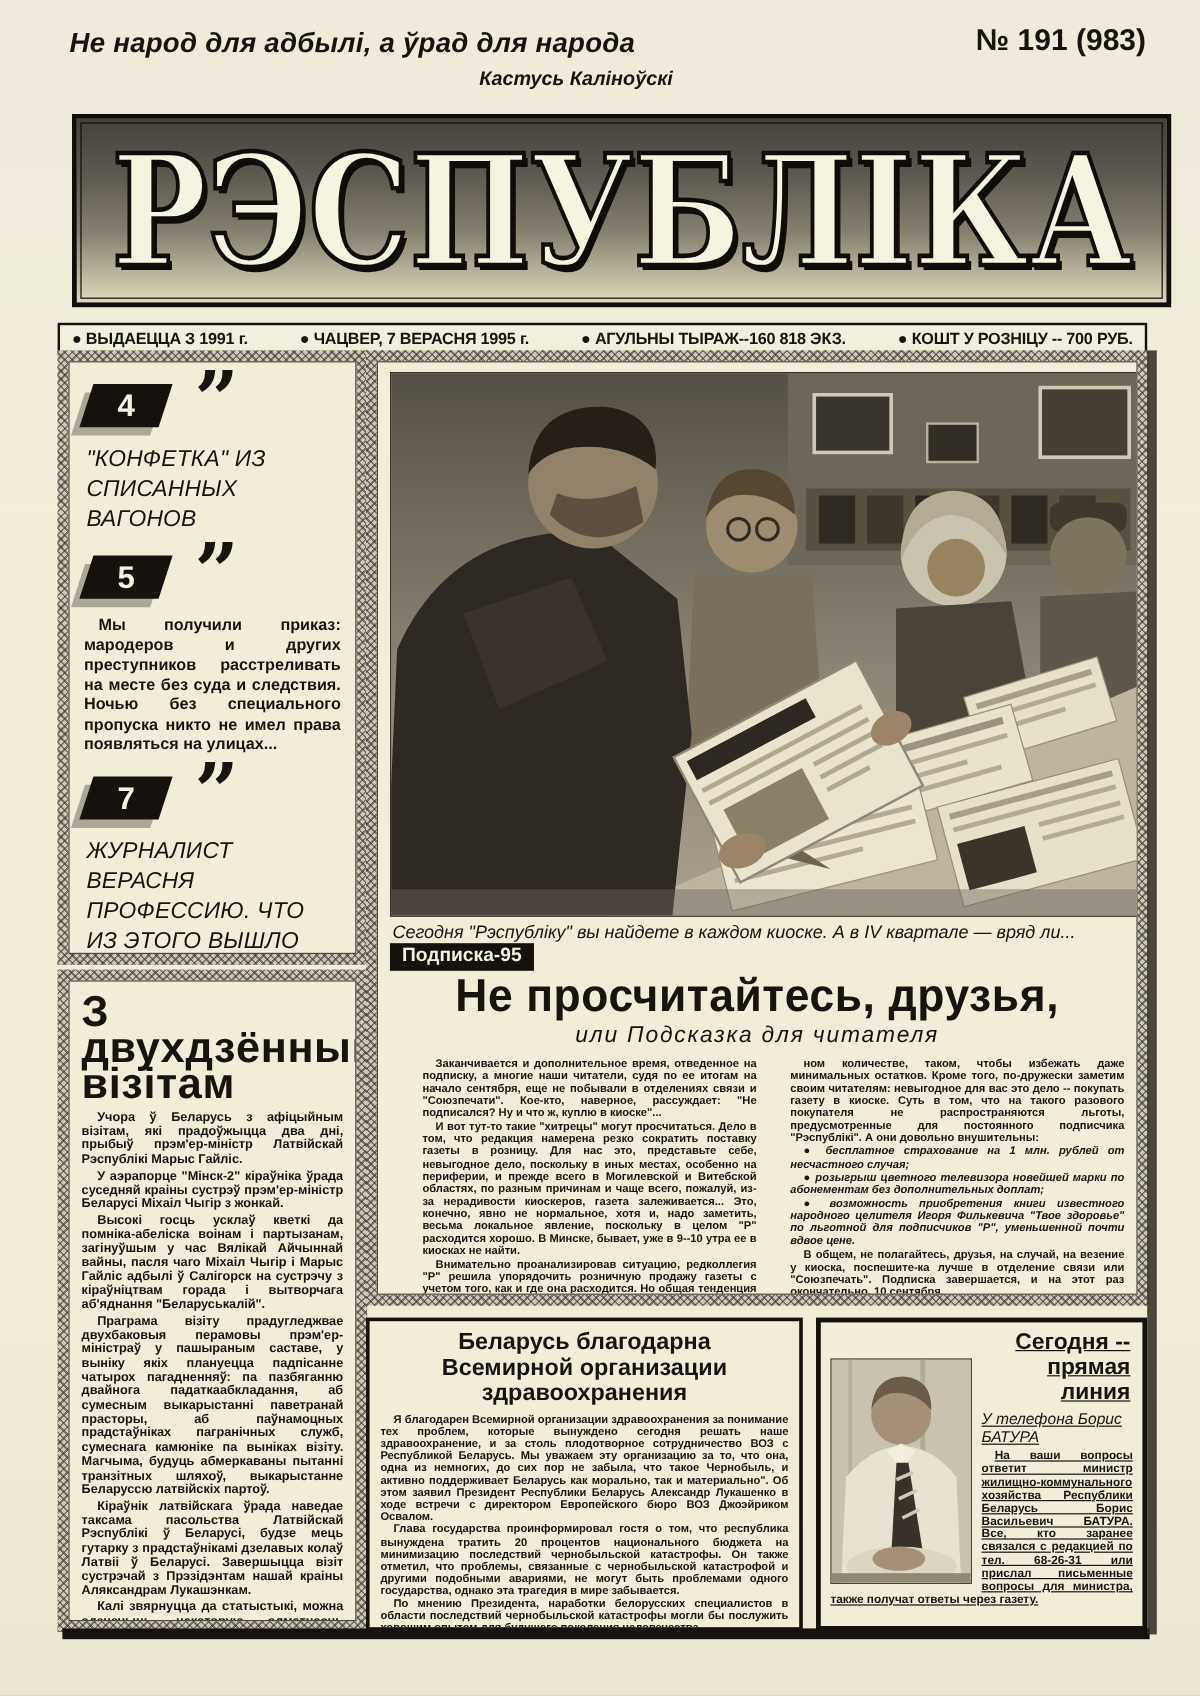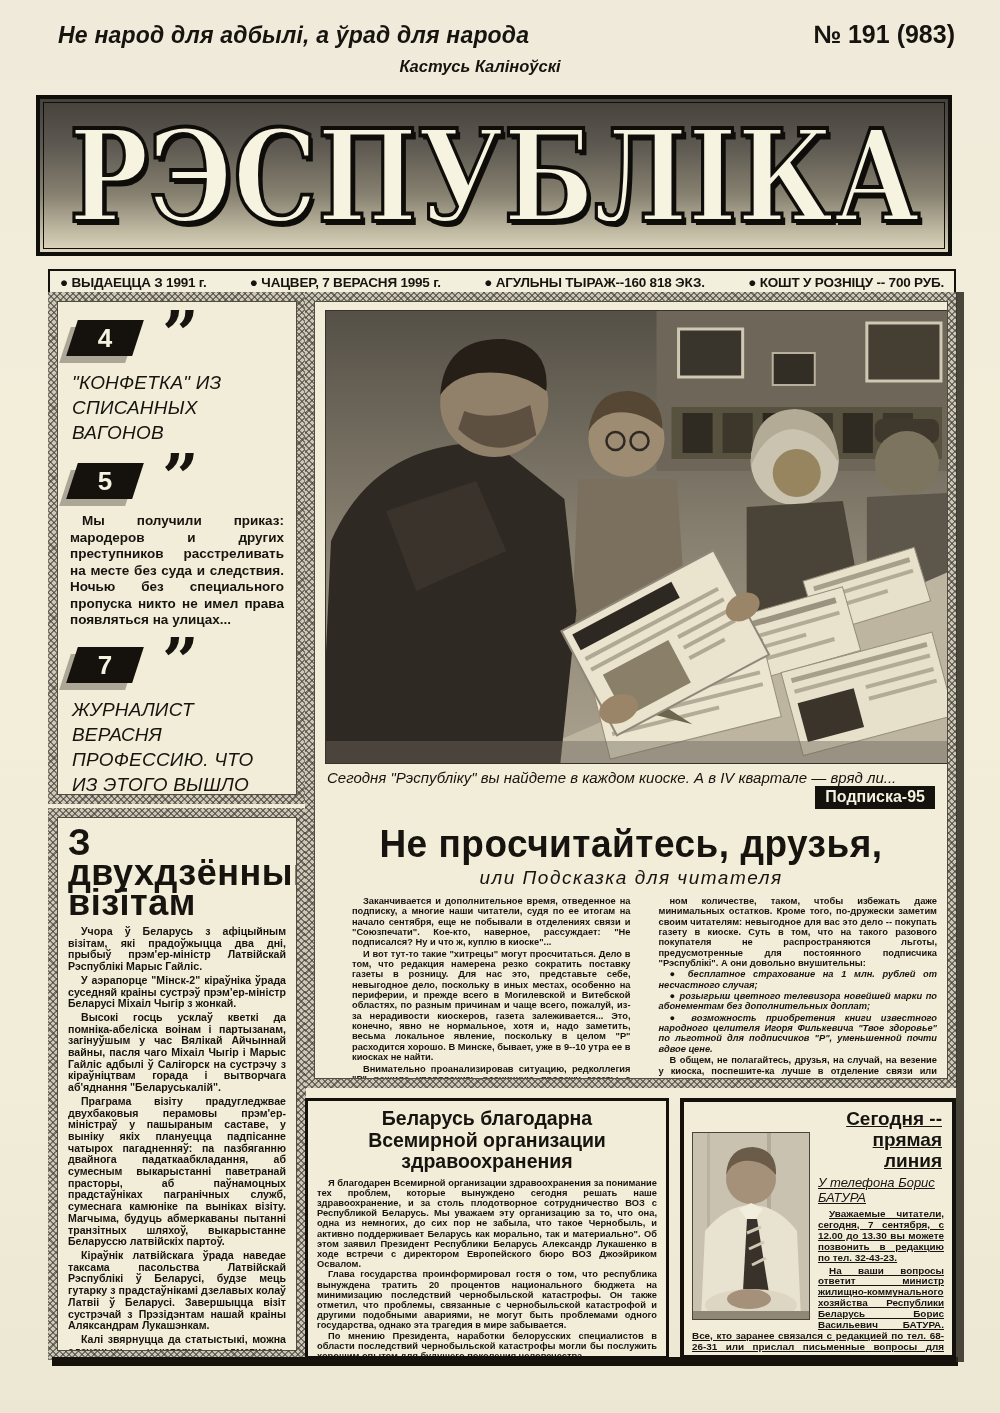--- a/index.html
+++ b/index.html
@@ -7,21 +7,21 @@
     position:relative;width:1000px;height:1413px;margin:0 auto;
     background:linear-gradient(180deg,#efeada 0%,#f2eeda 30%,#f1edd8 75%,#ece7d2 100%);
     font-family:"Liberation Sans",sans-serif;color:#17140f;overflow:hidden;
   }
   
   .motto{position:absolute;left:58px;top:22px;font-size:23px;font-weight:bold;font-style:italic;letter-spacing:.2px;}
   .motto-author{position:absolute;left:300px;top:57px;width:360px;text-align:center;font-size:16.5px;font-weight:bold;font-style:italic;}
   .issue{position:absolute;right:45px;top:20px;font-size:25px;font-weight:bold;}
   
   .masthead{
-    position:absolute;left:36px;top:95px;width:908px;height:153px;
+    position:absolute;left:60px;top:95px;width:908px;height:153px;
     border:4px solid #100e0b;outline:1px solid #100e0b;outline-offset:-8px;
     background:linear-gradient(180deg,#45413b 0%,#5d5850 30%,#85806f 62%,#c4bda6 88%,#ded7bd 100%);
     display:flex;align-items:center;justify-content:center;overflow:hidden;
   }
   .masthead-text{
     font-family:"DejaVu Serif",serif;font-weight:bold;font-size:100px;line-height:100px;
     color:#f7f3e1;-webkit-text-stroke:3px #0f0d0a;white-space:nowrap;
     transform:scale(1.06,1.28);letter-spacing:0px;text-shadow:3px 3px 0 #0f0d0a;
   }
   
@@ -54,21 +54,21 @@
   .quote-caps{font-style:italic;font-size:19px;line-height:25px;margin:0 0 14px 2px;letter-spacing:.2px;}
   .quote-bold{font-weight:bold;font-size:13.5px;line-height:16.5px;text-align:justify;margin:2px 0 14px;text-indent:12px;}
   
   .visit-inner{padding:8px 10px;}
   .visit-headline{font-size:36px;line-height:30px;font-weight:bold;letter-spacing:.5px;margin:2px 0 8px;}
   .visit-body p{font-weight:bold;font-size:10.6px;line-height:11.7px;text-align:justify;margin:0 0 2px;text-indent:13px;}
   
   .main-inner{padding:8px 10px 0;}
   .kiosk-photo{display:block;width:629px;height:452px;border:1px solid #37332b;background:#8d8574;}
   .photo-caption{font-style:italic;font-size:15px;margin:5px 0 0 2px;}
-  .sub-badge-row{text-align:right;margin:0 2px 16px 0;height:24px;}
+  .sub-badge-row{text-align:left;margin:0 2px 1px 0;height:24px;}
   .sub-badge{display:inline-block;background:#15120e;color:#f5f1df;font-weight:bold;font-size:16px;padding:2px 10px 3px;}
   .main-headline{text-align:center;font-weight:bold;font-size:37px;line-height:38px;margin:0;transform:scaleY(1.04);letter-spacing:.5px;}
   .main-subheadline{text-align:center;font-style:italic;font-size:19px;letter-spacing:1.5px;margin:3px 0 7px;}
   .cols{display:flex;gap:28px;margin-left:27px;}
   .col{flex:1;}
   .col p{font-weight:bold;font-size:9.3px;line-height:10.35px;text-align:justify;margin:0 0 1px;text-indent:11px;}
   .col p.bullet{font-style:italic;}
   .signature{text-align:center;font-weight:bold;font-style:italic;font-size:12px;margin-top:3px;padding-right:4px;font-family:Liberation Serif, serif;}
   
   .who-box{position:absolute;left:305px;top:1098px;width:364px;height:261px;box-sizing:border-box;
@@ -295,21 +295,20 @@
       <line x1="54" y1="100" x2="68" y2="94" stroke="#cfc8b4" stroke-width="3"></line>
       <line x1="56" y1="116" x2="71" y2="109" stroke="#cfc8b4" stroke-width="3"></line>
       <line x1="59" y1="132" x2="73" y2="125" stroke="#cfc8b4" stroke-width="3"></line>
       <ellipse cx="58" cy="172" rx="46" ry="16" fill="#ddd6c2"></ellipse>
       <ellipse cx="56" cy="166" rx="22" ry="10" fill="#a5917a"></ellipse>
       <rect x="0" y="178" width="116" height="8" fill="#8f8875"></rect>
     </svg>
     <div class="hotline-headline">Сегодня -- прямая линия</div>
     <div class="hotline-sub">У телефона Борис БАТУРА</div>
     <div class="hotline-body">
-      <p>Уважаемые читатели, сегодня, 7 сентября, с 12.00 до 13.30 вы можете позвонить в редакцию по тел. 32-43-23.</p>
       <p>На ваши вопросы ответит министр жилищно-коммунального хозяйства Республики Беларусь Борис Васильевич БАТУРА. Все, кто заранее связался с редакцией по тел. 68-26-31 или прислал письменные вопросы для министра, также получат ответы через газету.</p>
     </div>
   </div>
 
   <div class="bottom-bar"></div>
   <div class="right-shade"></div>
 
 </div>
 
 </body></html>

